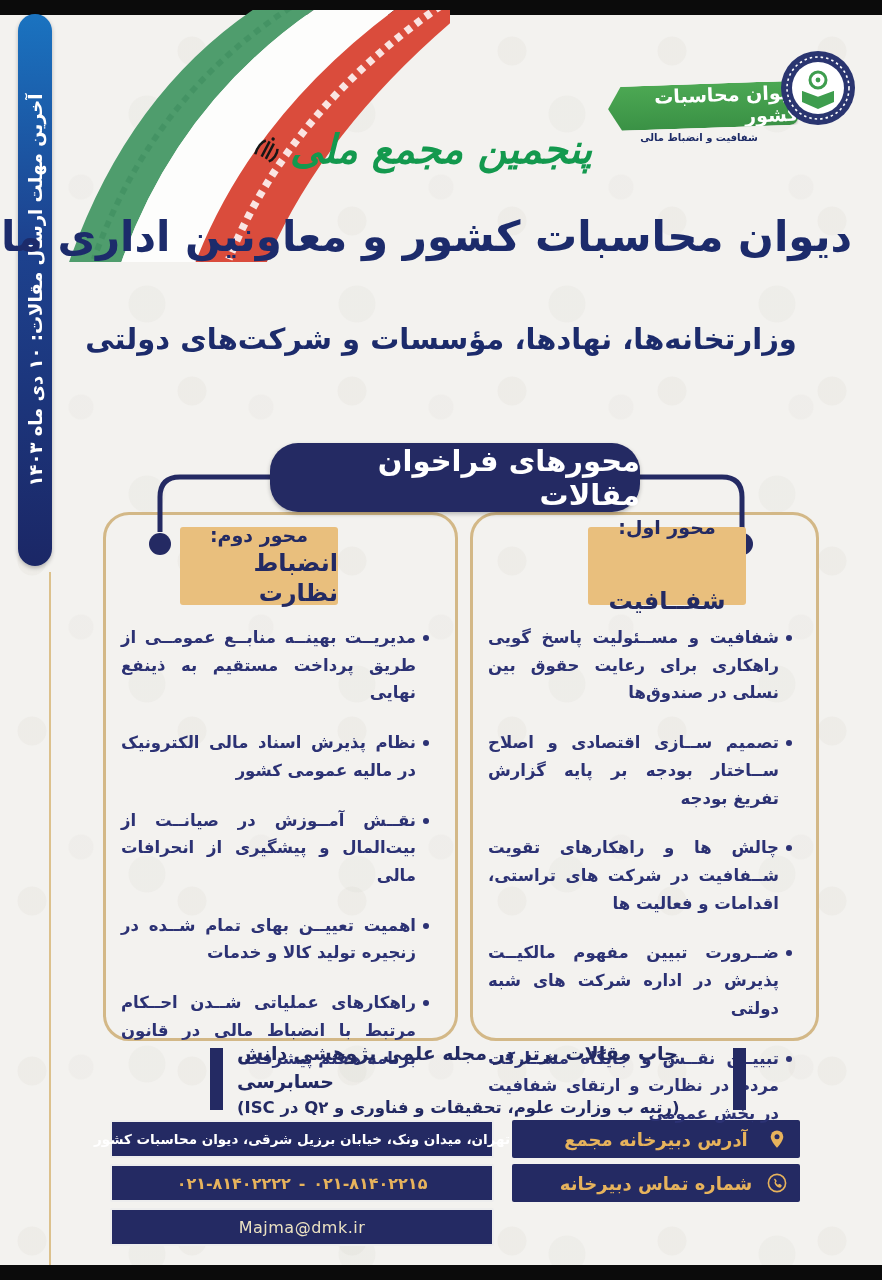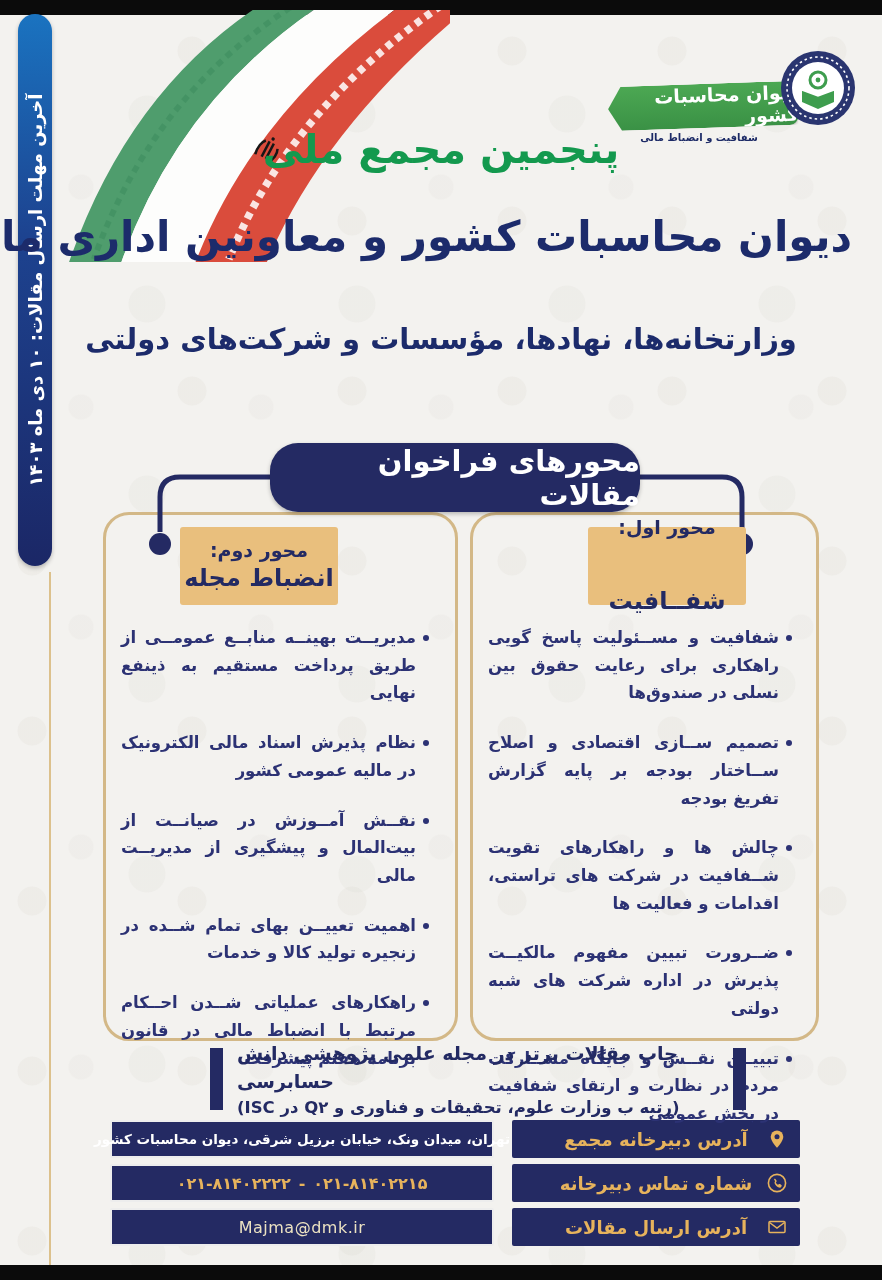--- a/index.html
+++ b/index.html
@@ -52,21 +52,21 @@
     box-shadow:0 1px 3px rgba(0,0,0,.25);
   }
   .logo .tagline{
     position:absolute;right:72px;top:84px;width:170px;text-align:center;
     color:#1c2a66;font-size:10px;font-weight:bold;
   }
   .logo .emblem{position:absolute;right:0;top:2px;width:76px;height:76px;}
 
   
   .kicker{position:absolute;left:120px;right:120px;top:126px;text-align:center;
-    color:#13994e;font-size:40px;font-weight:bold;}
+    color:#13994e;font-size:40px;font-weight:bold;font-style:italic;}
   .main-title{position:absolute;left:30px;right:30px;top:212px;text-align:center;
     color:#1c2b6b;font-size:42px;font-weight:bold;white-space:nowrap;}
   .sub-title{position:absolute;left:60px;right:60px;top:322px;text-align:center;
     color:#1c2b6b;font-size:29px;font-weight:bold;white-space:nowrap;}
 
   
   .call-banner{
     position:absolute;left:270px;top:443px;width:370px;height:69px;
     background:#242a63;border-radius:28px;
     display:flex;align-items:center;
@@ -204,34 +204,34 @@
       </li>
     <li>
         <span class="dot"></span>
         <p>تبییــن نقــش و جایگاه مشــارکت مردم در نظارت و ارتقای شفافیت در بخش عمومی</p>
       </li>
   </ul>
 
   <div class="axis-box left"></div>
   <div class="axis-head left">
     <span class="axis-label">محور دوم:</span>
-    <span class="axis-name">انضباط مجله</span>
+    <span class="axis-name">انضباط نظارت</span>
   </div>
   <ul class="topic-list left">
     <li>
         <span class="dot"></span>
         <p>مدیریــت بهینــه منابــع عمومــی از طریق پرداخت مستقیم به ذینفع نهایی</p>
       </li>
     <li>
         <span class="dot"></span>
         <p>نظام پذیرش اسناد مالی الکترونیک در مالیه عمومی کشور</p>
       </li>
     <li>
         <span class="dot"></span>
-        <p>نقــش آمــوزش در صیانــت از بیت‌المال و پیشگیری از مدیریــت مالی</p>
+        <p>نقــش آمــوزش در صیانــت از بیت‌المال و پیشگیری از انحرافات مالی</p>
       </li>
     <li>
         <span class="dot"></span>
         <p>اهمیت تعییــن بهای تمام شــده در زنجیره تولید کالا و خدمات</p>
       </li>
     <li>
         <span class="dot"></span>
         <p>راهکارهای عملیاتی شــدن احــکام مرتبط با انضباط مالی در قانون برنامه هفتم پیشرفت</p>
       </li>
   </ul>
@@ -267,26 +267,19 @@
       <span>شماره تماس دبیرخانه</span>
     </div>
     <div class="value-box">
       <span class="value-phone" dir="ltr">۰۲۱-۸۱۴۰۲۲۱۵</span>
       <span class="value-phone">-</span>
       <span class="value-phone" dir="ltr">۰۲۱-۸۱۴۰۲۲۲۲</span>
     </div>
   </div>
 
   <div class="contact-row row-email">
-    <div class="label-box">
-      <svg class="icon" viewBox="0 0 20 20" aria-hidden="true">
-        <rect x="2" y="4.5" width="16" height="11" rx="1" fill="none" stroke="#e7b35c" stroke-width="1.5"></rect>
-        <path d="M2.5 5.5 L10 11 L17.5 5.5" fill="none" stroke="#e7b35c" stroke-width="1.5"></path>
-      </svg>
-      <span>آدرس ارسال مقالات</span>
-    </div>
     <div class="value-box">
       <span class="value-email" dir="ltr">Majma@dmk.ir</span>
     </div>
   </div>
 
   <div class="edge-bar bottom"></div>
 </div>
 
 </body></html>

